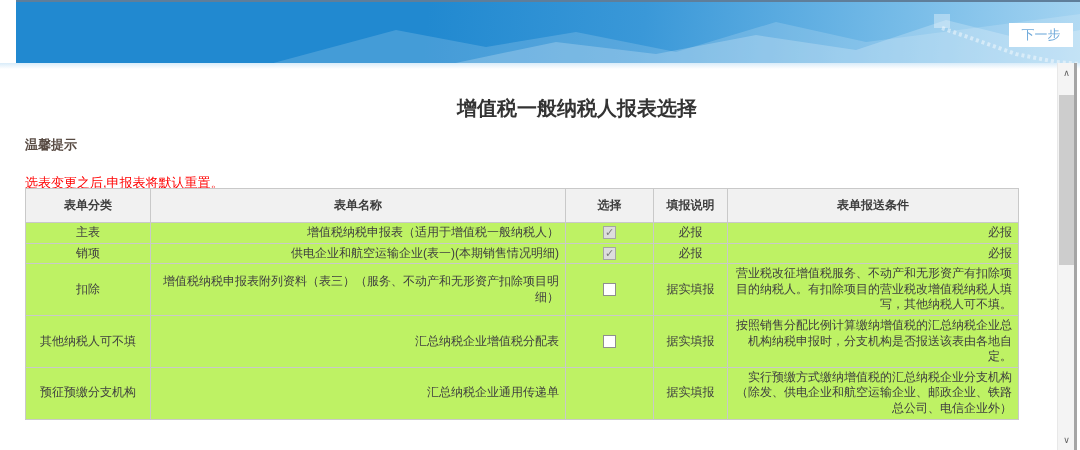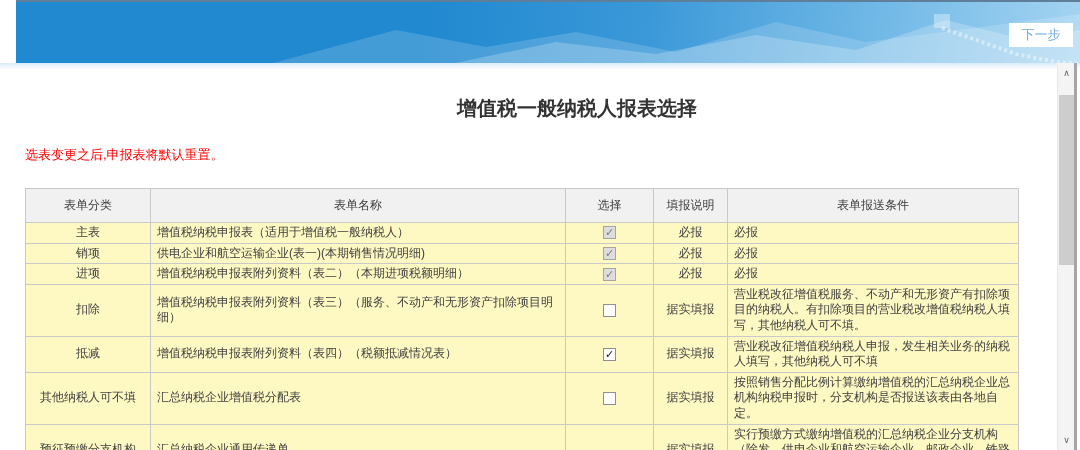--- a/index.html
+++ b/index.html
@@ -23,33 +23,33 @@
   .topbar-fade { position:absolute; top:63px; left:0; width:1080px; height:6px;
     background:linear-gradient(#d9ecf9,#ffffff); }
 
   
   .page-title {
     position:absolute; top:95px; left:37px; width:1080px;
     text-align:center; font-size:20px; font-weight:bold; color:#333333;
   }
   .notice { position:absolute; top:136px; left:25px; font-size:13px; }
   .notice-title { font-weight:bold; color:#584b43; }
-  .notice-warn  { color:#ff0000; margin-top:10px;text-align:right; }
+  .notice-warn  { color:#ff0000; margin-top:20px;text-align:right; }
 
   
   table.report {
     position:absolute; top:188px; left:25px; width:993px;
     border-collapse:collapse; table-layout:fixed;
     font-size:12px; color:#404040;
   }
   .report th, .report td { border:1px solid #c9c9c9; padding:2px 6px; line-height:1.3; }
-  .report th { background:#f1f1f1; font-weight:normal; height:34px; text-align:center; color:#3c3c3c; }
-  .report td { height:20px; background:#fef9c3; }
+  .report th { background:#f1f1f1; font-weight:bold; height:34px; text-align:center; color:#3c3c3c; }
+  .report td { height:20px; background:#bef264; }
   .c-center { text-align:center; }
-  .c-left   { text-align:left; }
+  .c-left   { text-align:right; }
 
   
   .cb {
     display:inline-block; width:13px; height:13px;
     border:1px solid #8f8f8f; background:#ffffff;
     font-size:11px; line-height:11px; text-align:center;
     vertical-align:middle; color:#1a1a1a; font-weight:bold; cursor:pointer;
   }
   .cb.disabled { background:#dddddd; border-color:#a5a5a5; color:#7c7c7c; cursor:default; }
 
@@ -75,20 +75,21 @@
     <rect x="918" y="12" width="16" height="14" fill="rgba(255,255,255,0.35)"></rect>
     <polyline points="926,26 960,38 1000,52 1040,60 1080,63" stroke="rgba(255,255,255,0.45)" stroke-width="4" fill="none" stroke-dasharray="3,3"></polyline>
   </svg>
   <button class="next-btn">下一步</button>
 </div>
 <div class="topbar-fade"></div>
 
 <div class="page-title">增值税一般纳税人报表选择</div>
 
 <div class="notice">
+  <div class="notice-title">温馨提示</div>
   <div class="notice-warn">选表变更之后,申报表将默认重置。</div>
 </div>
 
 <table class="report">
   <colgroup>
     <col style="width:125px">
       <col style="width:415px">
       <col style="width:88px">
     <col style="width:74px">
       <col style="width:291px">
@@ -111,39 +112,25 @@
         <td class="c-left">必报</td>
       </tr>
       <tr>
         <td class="c-center">销项</td>
         <td class="c-left">供电企业和航空运输企业(表一)(本期销售情况明细)</td>
         <td class="c-center"><span class="cb disabled">✓</span></td>
         <td class="c-center">必报</td>
         <td class="c-left">必报</td>
       </tr>
       <tr>
-        <td class="c-center">进项</td>
-        <td class="c-left">增值税纳税申报表附列资料（表二）（本期进项税额明细）</td>
-        <td class="c-center"><span class="cb disabled">✓</span></td>
-        <td class="c-center">必报</td>
-        <td class="c-left">必报</td>
-      </tr>
-      <tr>
         <td class="c-center">扣除</td>
         <td class="c-left">增值税纳税申报表附列资料（表三）（服务、不动产和无形资产扣除项目明细）</td>
         <td class="c-center"><span class="cb"></span></td>
         <td class="c-center">据实填报</td>
         <td class="c-left">营业税改征增值税服务、不动产和无形资产有扣除项目的纳税人。有扣除项目的营业税改增值税纳税人填写，其他纳税人可不填。</td>
-      </tr>
-      <tr>
-        <td class="c-center">抵减</td>
-        <td class="c-left">增值税纳税申报表附列资料（表四）（税额抵减情况表）</td>
-        <td class="c-center"><span class="cb">✓</span></td>
-        <td class="c-center">据实填报</td>
-        <td class="c-left">营业税改征增值税纳税人申报，发生相关业务的纳税人填写，其他纳税人可不填</td>
       </tr>
       <tr>
         <td class="c-center">其他纳税人可不填</td>
         <td class="c-left">汇总纳税企业增值税分配表</td>
         <td class="c-center"><span class="cb"></span></td>
         <td class="c-center">据实填报</td>
         <td class="c-left">按照销售分配比例计算缴纳增值税的汇总纳税企业总机构纳税申报时，分支机构是否报送该表由各地自定。</td>
       </tr>
       <tr>
         <td class="c-center">预征预缴分支机构</td>

